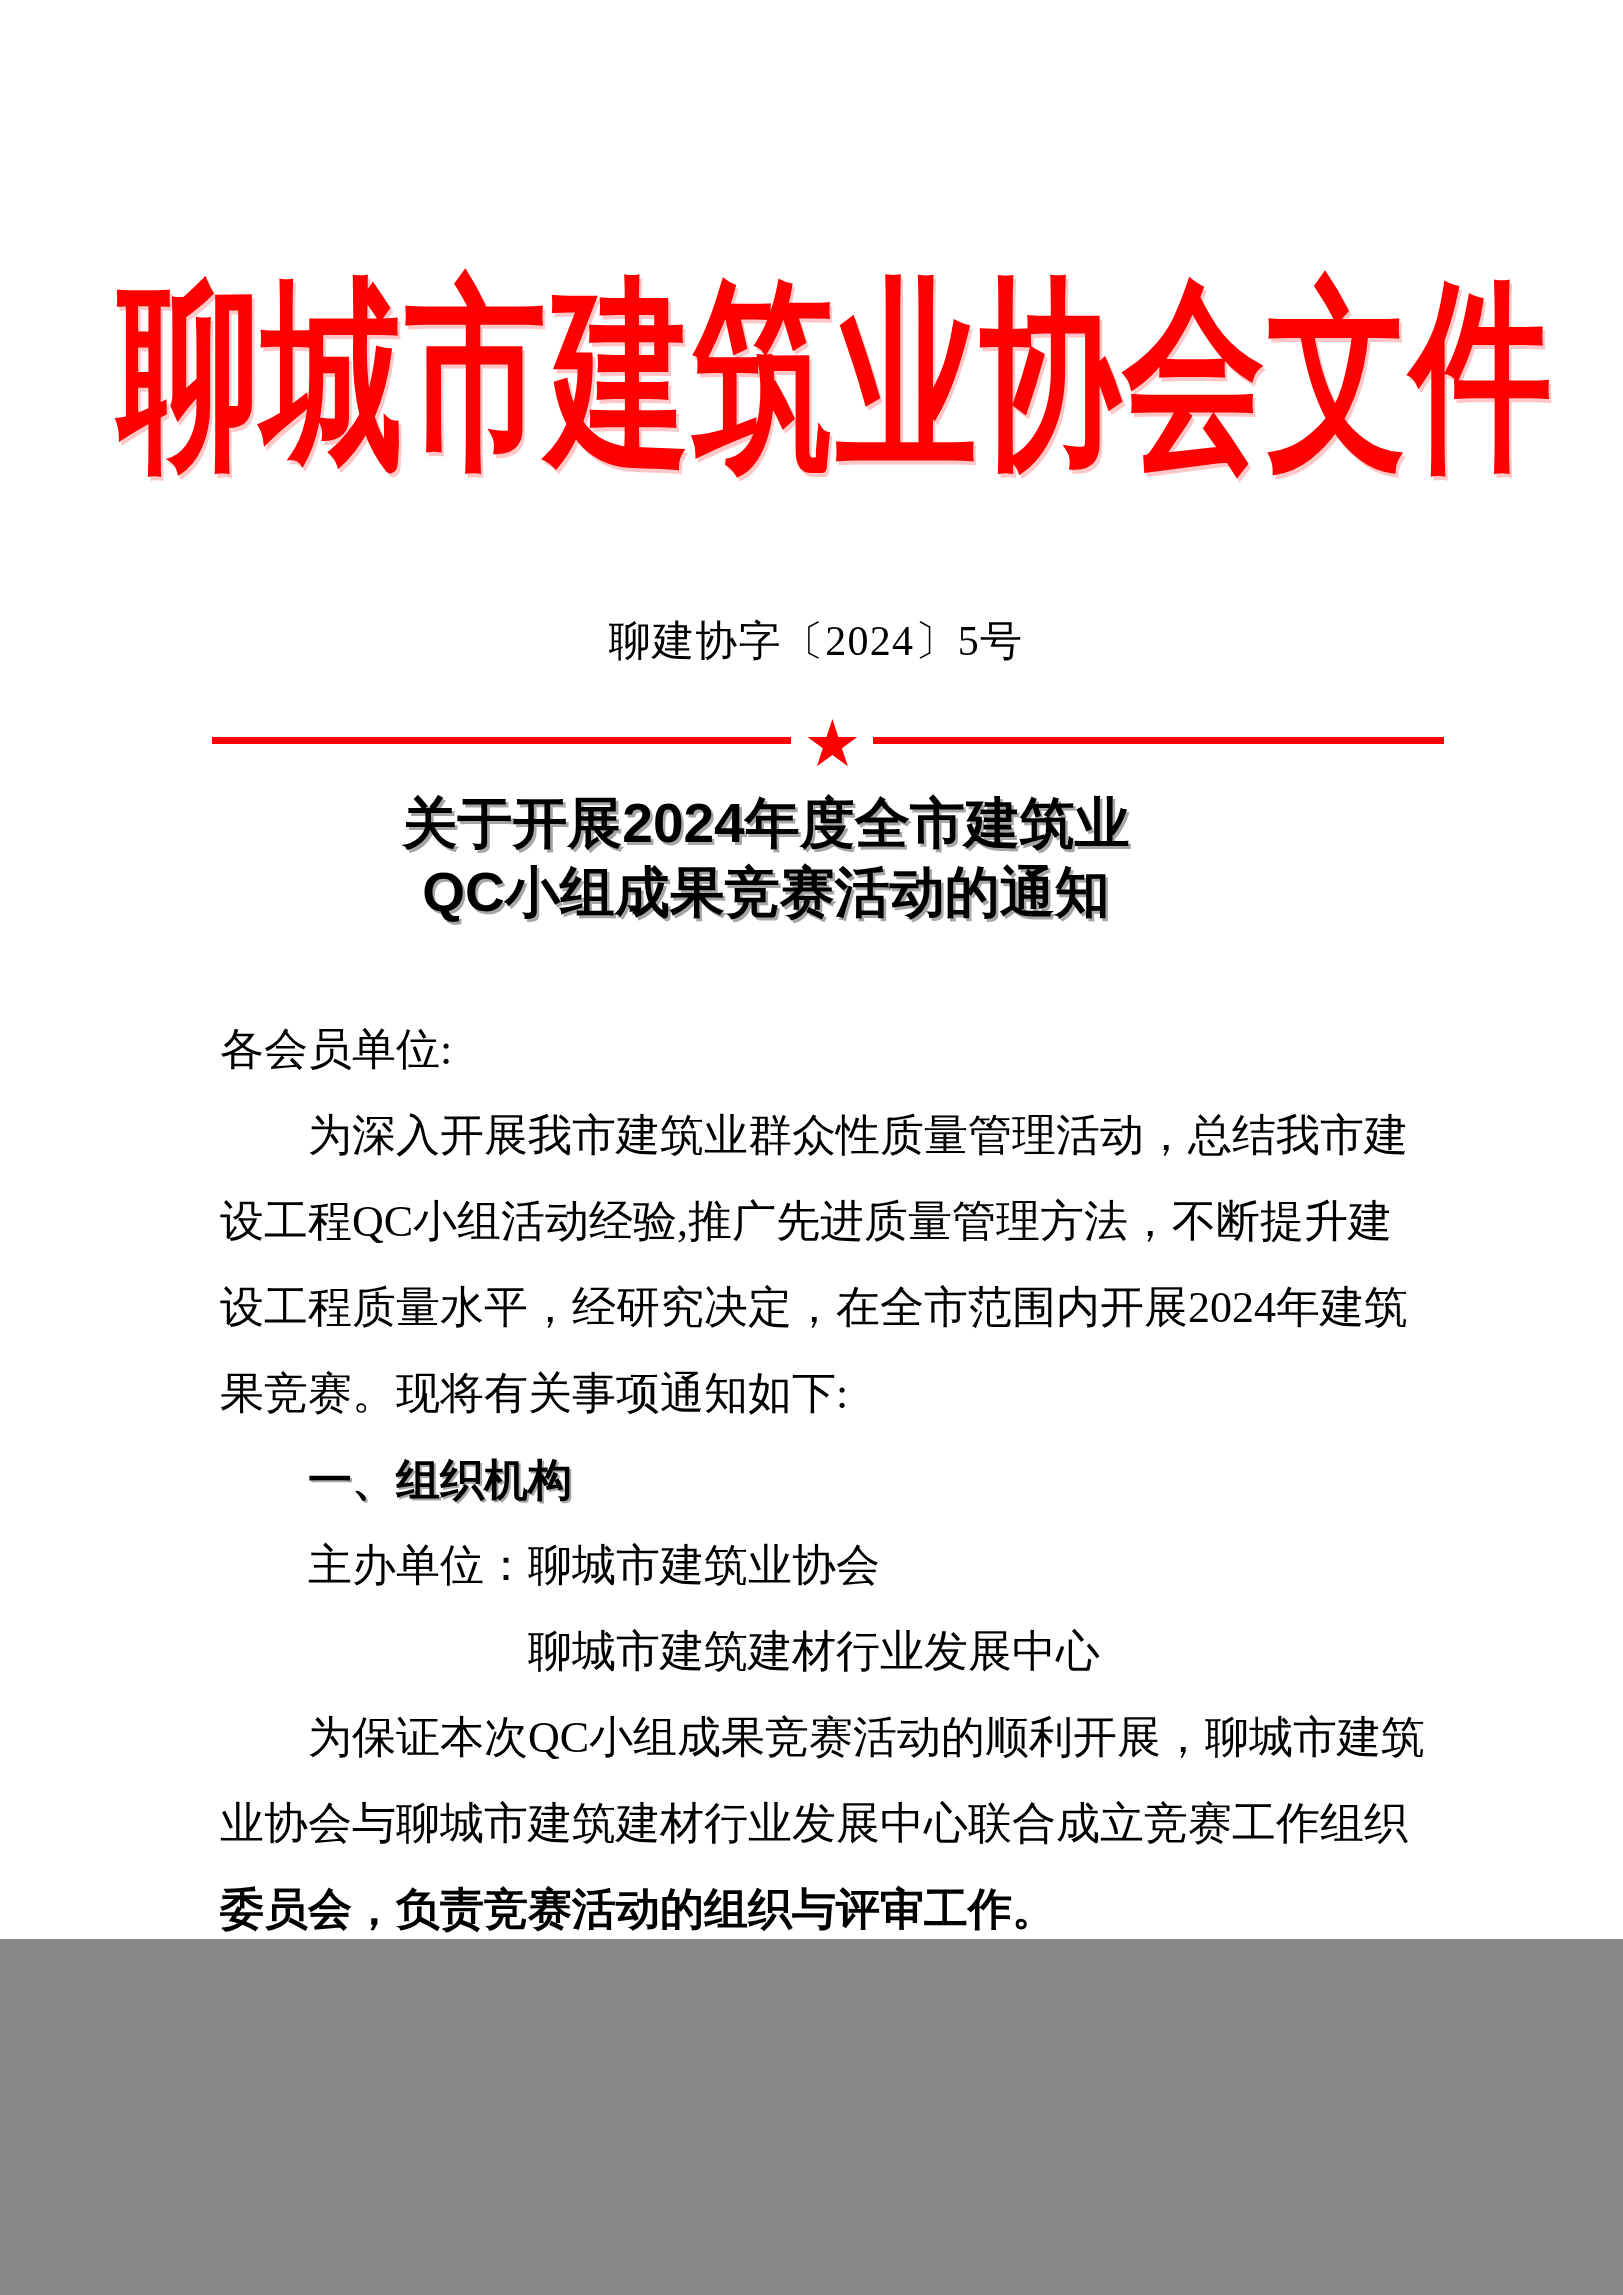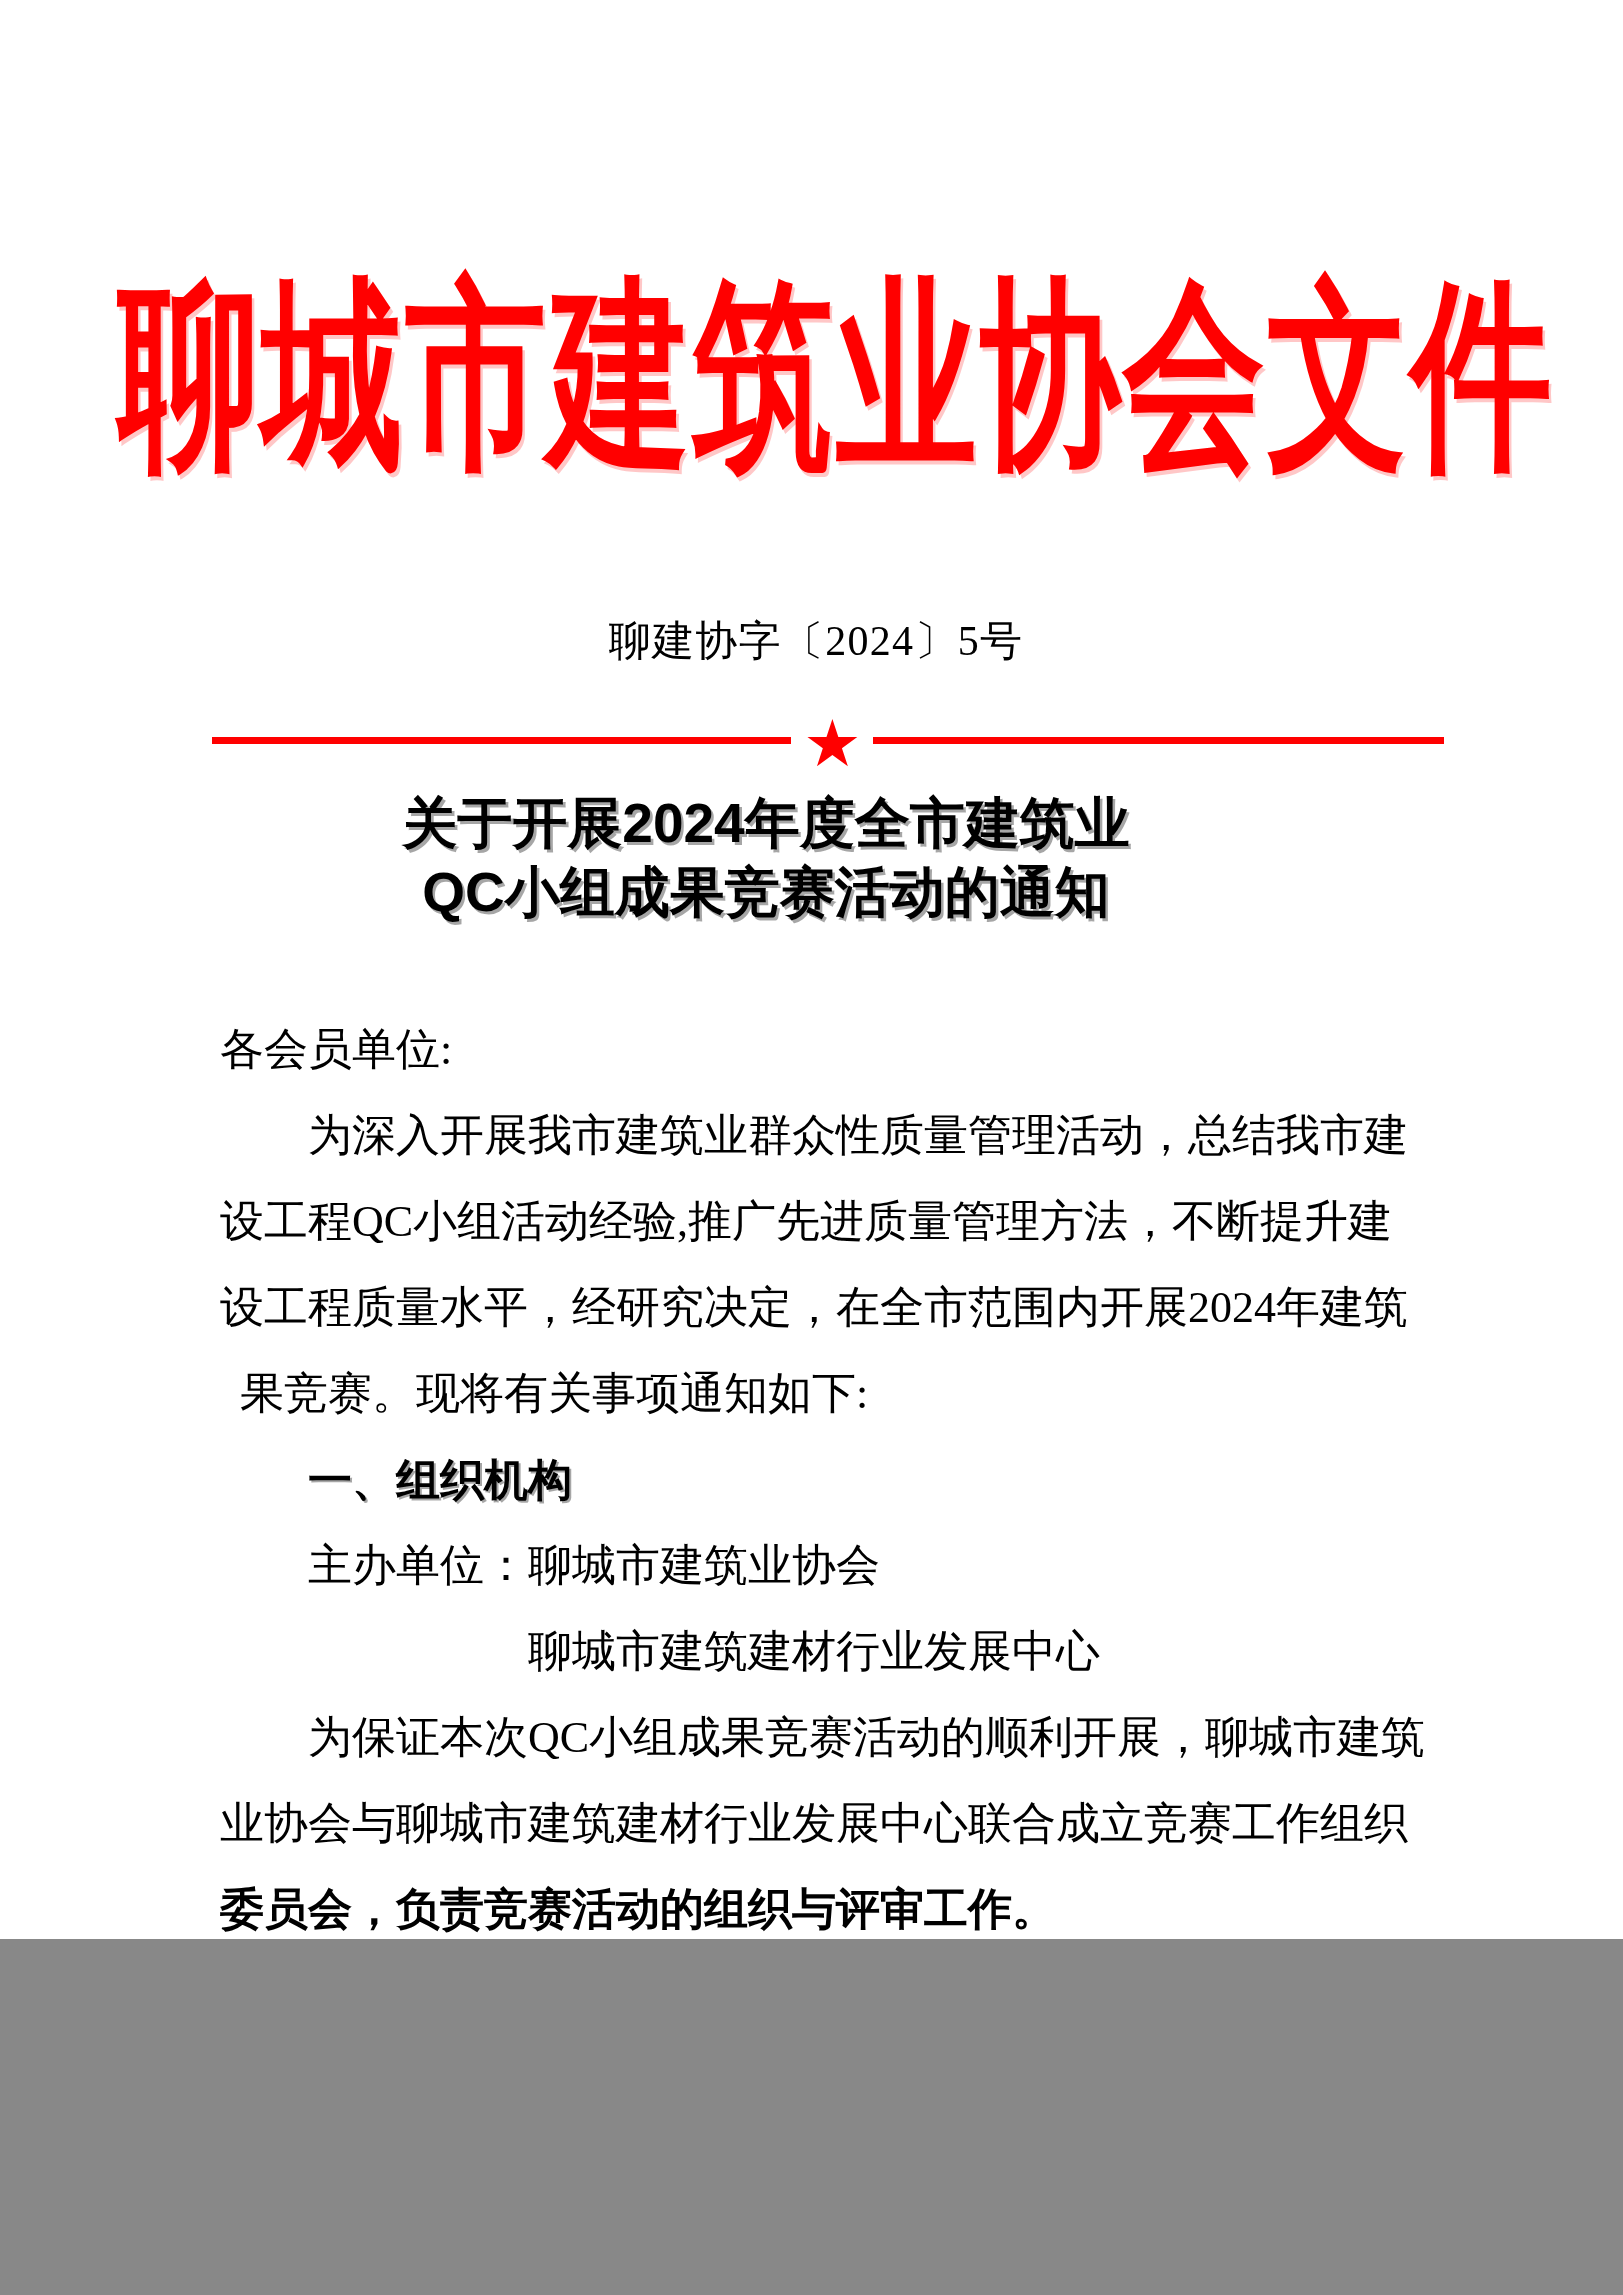--- a/index.html
+++ b/index.html
@@ -110,21 +110,21 @@
     <div>关于开展2024年度全市建筑业</div>
     <div>QC小组成果竞赛活动的通知</div>
   </div>
 
   <div class="body-block">
 
   <div class="body-line" style="padding-left: 0em;">各会员单位:</div>
       <div class="body-line" style="padding-left: 2em;">为深入开展我市建筑业群众性质量管理活动，总结我市建</div>
       <div class="body-line" style="padding-left: 0em;">设工程QC小组活动经验,推广先进质量管理方法，不断提升建</div>
       <div class="body-line" style="padding-left: 0em;">设工程质量水平，经研究决定，在全市范围内开展2024年建筑</div>
-      <div class="body-line" style="padding-left: 0em; margin-left: 20px;">果竞赛。现将有关事项通知如下:</div>
+      <div class="body-line" style="padding-left: 0em;">果竞赛。现将有关事项通知如下:</div>
       <div class="body-line heading" style="padding-left: 2em;">一、组织机构</div>
       <div class="body-line" style="padding-left: 2em;">主办单位：聊城市建筑业协会</div>
       <div class="body-line" style="padding-left: 7em;">聊城市建筑建材行业发展中心</div>
       <div class="body-line" style="padding-left: 2em;">为保证本次QC小组成果竞赛活动的顺利开展，聊城市建筑</div>
       <div class="body-line" style="padding-left: 0em;">业协会与聊城市建筑建材行业发展中心联合成立竞赛工作组织</div>
       <div class="body-line" style="padding-left: 0em; font-weight: bold;">委员会，负责竞赛活动的组织与评审工作。</div>
       <div class="body-line heading" style="padding-left: 2em;">二、竞赛资格和条件</div>
     </div>
 
 </div>

